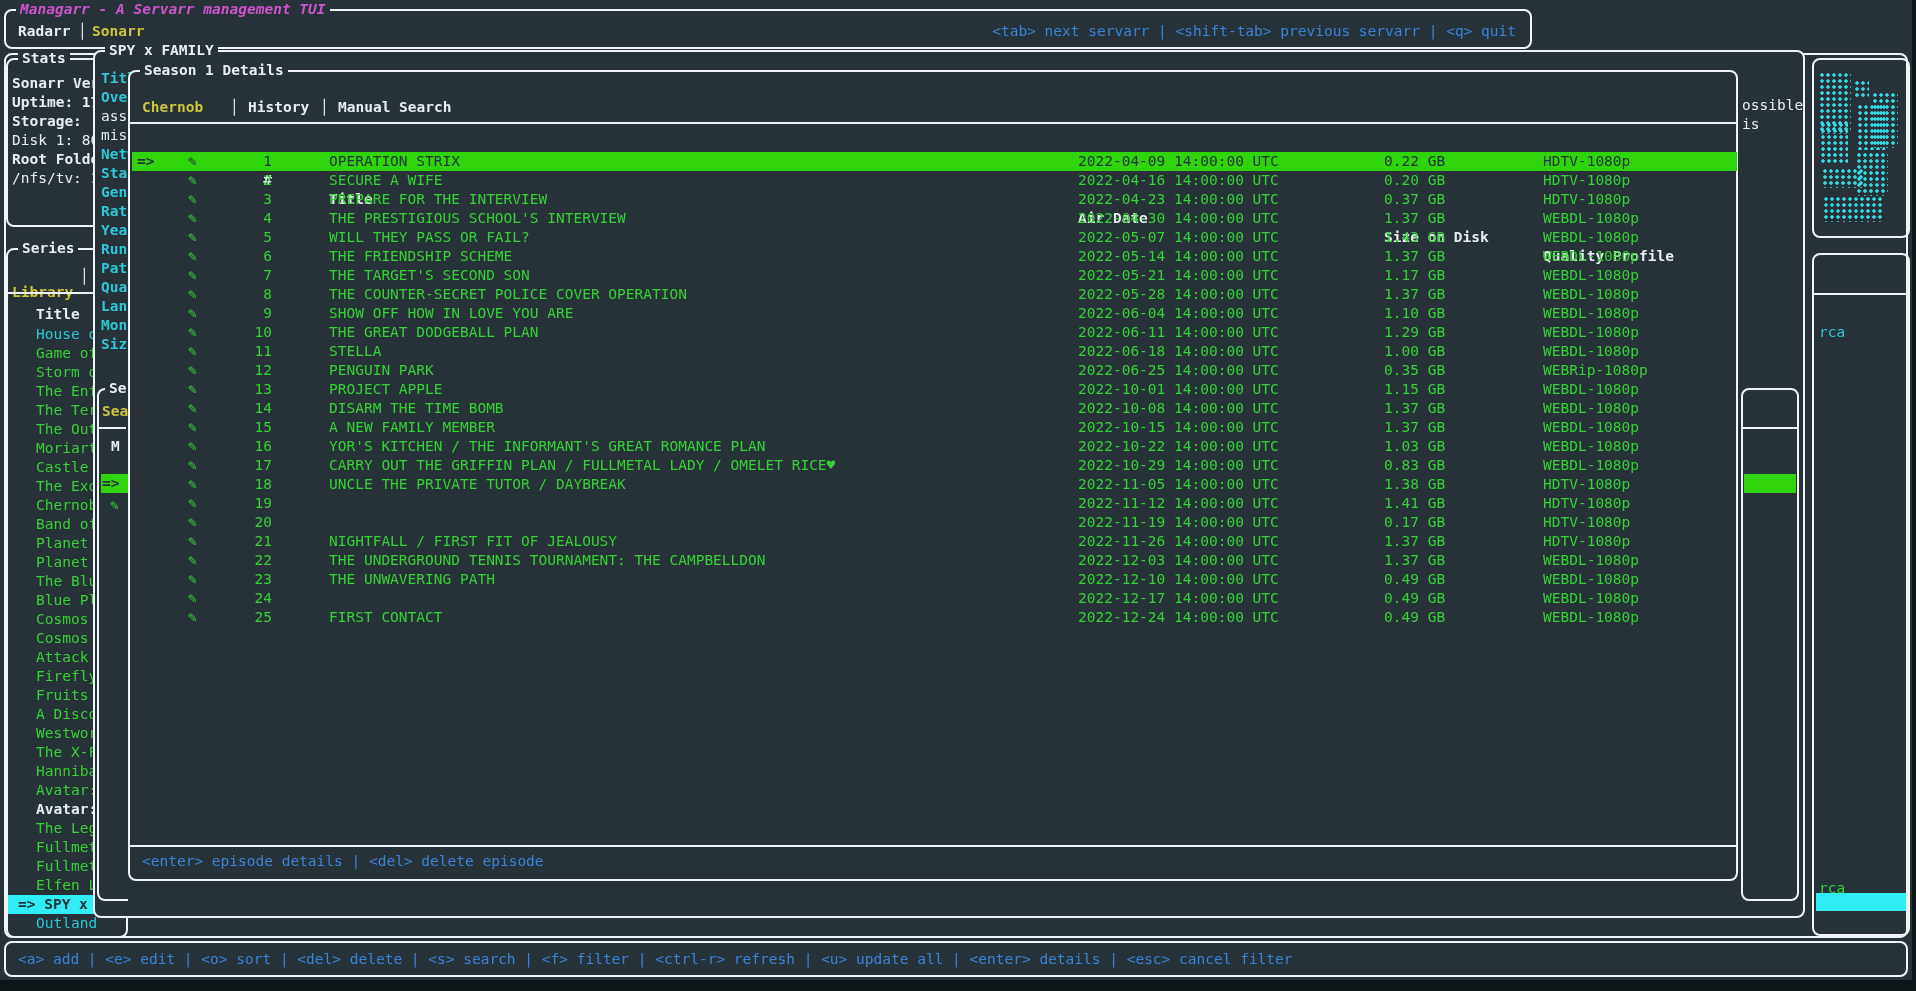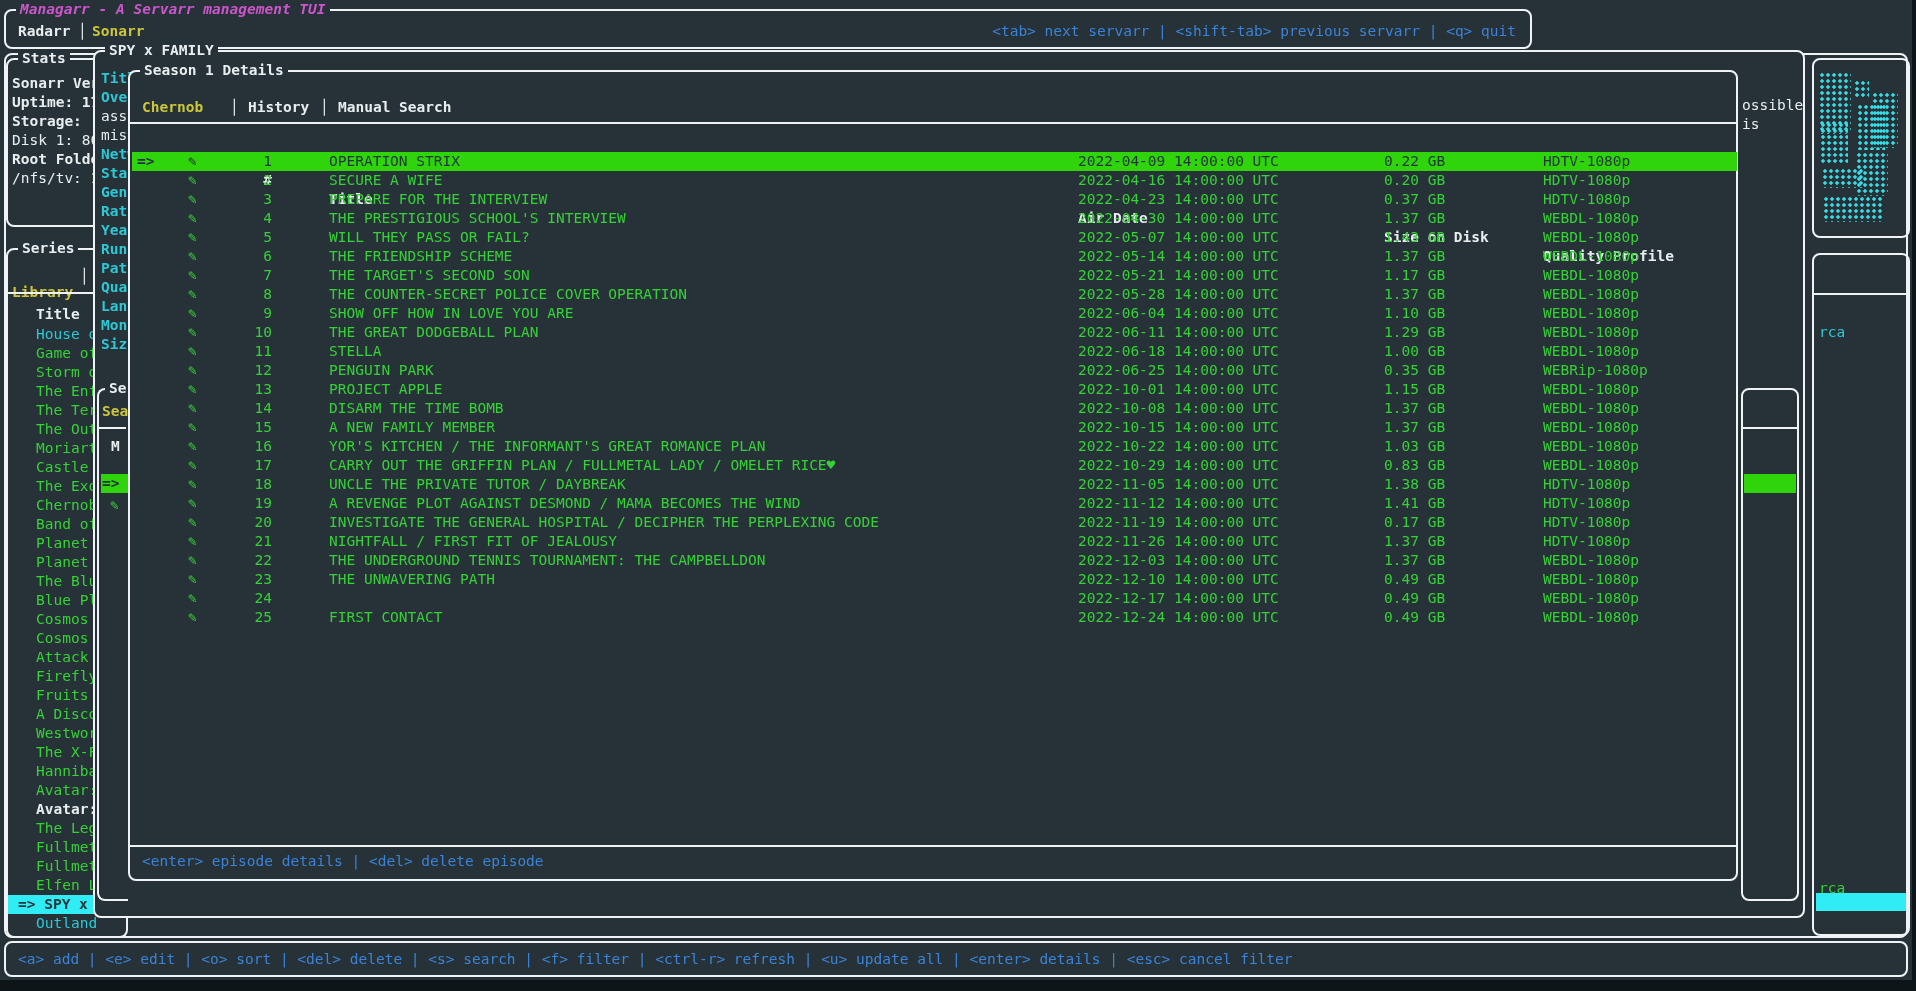--- a/index.html
+++ b/index.html
@@ -348,30 +348,28 @@
     <span class="ep-num">18</span>
     <span class="ep-title">UNCLE THE PRIVATE TUTOR / DAYBREAK</span>
     <span class="ep-air">2022-11-05 14:00:00 UTC</span>
     <span class="ep-size">1.38 GB</span>
     <span class="ep-quality">HDTV-1080p</span>
   </div>
         <div class="ep-row">
     <span class="ep-arrow bold"></span>
     <span class="ep-icon">✎</span>
     <span class="ep-num">19</span>
-    <span class="ep-title">A REVENGE PLOT AGAINST DESMOND / MAMA BECOMES THE WIND</span>
     <span class="ep-air">2022-11-12 14:00:00 UTC</span>
     <span class="ep-size">1.41 GB</span>
     <span class="ep-quality">HDTV-1080p</span>
   </div>
         <div class="ep-row">
     <span class="ep-arrow bold"></span>
     <span class="ep-icon">✎</span>
     <span class="ep-num">20</span>
-    <span class="ep-title">INVESTIGATE THE GENERAL HOSPITAL / DECIPHER THE PERPLEXING CODE</span>
     <span class="ep-air">2022-11-19 14:00:00 UTC</span>
     <span class="ep-size">0.17 GB</span>
     <span class="ep-quality">HDTV-1080p</span>
   </div>
         <div class="ep-row">
     <span class="ep-arrow bold"></span>
     <span class="ep-icon">✎</span>
     <span class="ep-num">21</span>
     <span class="ep-title">NIGHTFALL / FIRST FIT OF JEALOUSY</span>
     <span class="ep-air">2022-11-26 14:00:00 UTC</span>

